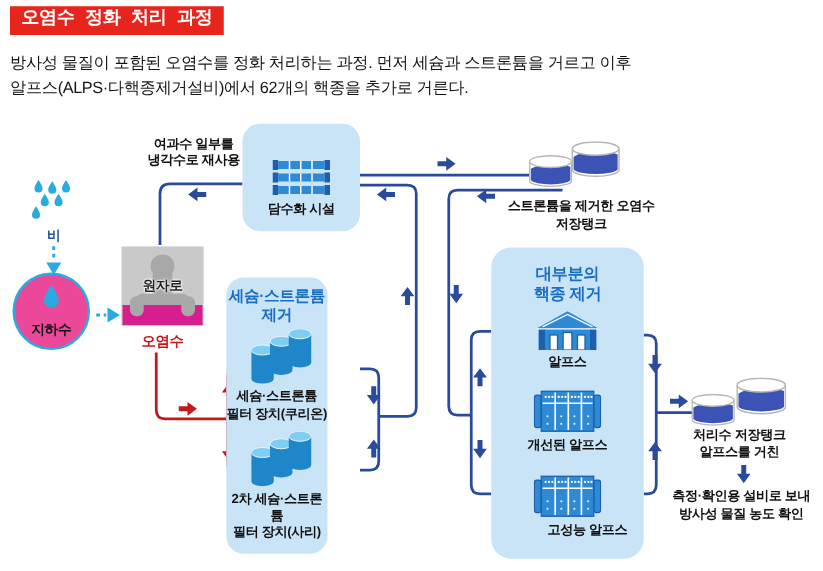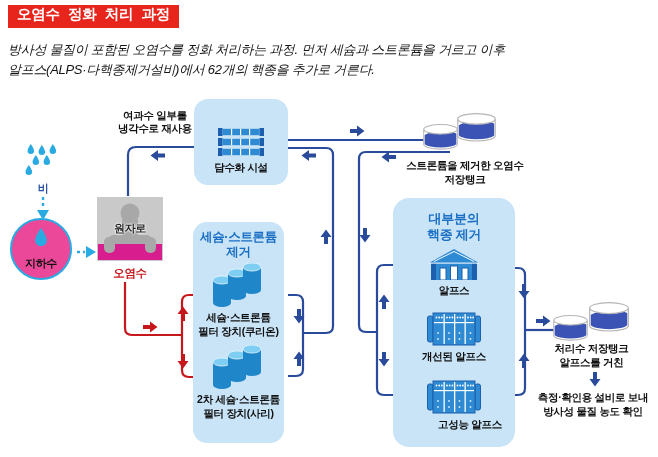--- a/index.html
+++ b/index.html
@@ -6,21 +6,21 @@
   #canvas{
     position:relative;width:658px;height:457px;background:#fff;overflow:hidden;
     font-family:"Liberation Sans","DejaVu Sans",sans-serif;color:#111;
     letter-spacing:-0.3px;
   }
   .abs{position:absolute;}
   #title-box{
     left:8px;top:5px;background:#e8251c;color:#fff;font-size:14.5px;font-weight:bold;
     padding:3px 9px 4px;line-height:1.1;font-family:Liberation Mono, monospace;
   }
-  .desc{left:8px;top:40px;font-size:13px;line-height:20px;color:#141414;font-style:italic;}
+  .desc{left:8px;top:40px;font-size:13px;line-height:20px;color:#141414;}
   .panel{background:#c9e4f7;border-radius:14px;}
   .panel-title{position:absolute;left:0;width:100%;text-align:center;
     color:#1a6fc4;font-weight:bold;font-size:12.5px;line-height:1.2;}
   .ico{position:absolute;}
   .lbl{position:absolute;text-align:center;font-weight:bold;font-size:10.5px;
     line-height:13.5px;color:#111;}
   .lbl-sub{font-weight:600;font-size:9px;line-height:12px;}
   .blue-note{color:#111;font-weight:600;font-size:10.5px;line-height:13px;text-align:center;}
   #rain-label{color:#2a52a0;font-weight:bold;font-size:11px;text-align:center;}
   #groundwater-circle{left:10px;top:218px;width:62px;height:62px;border:2.5px solid #29abe2;
@@ -219,21 +219,21 @@
     <div>냉각수로 재사용</div>
   </div>
 
   <div class="abs panel" style="left:194px;top:99px;width:94px;height:86px">
     <svg class="ico" style="left:24px;top:29px" width="46" height="28" viewBox="0 0 46 28">
       <use href="#g-desal"></use>
     </svg>
     <div class="lbl" style="left:0;top:62px;width:100%">담수화 시설</div>
   </div>
 
-  <div class="abs panel" style="left:193px;top:222px;width:91px;height:221px">
+  <div class="abs panel" style="left:181px;top:222px;width:81px;height:221px">
     <div class="panel-title" style="top:8px">
       <div>세슘·스트론튬</div>
       <div>제거</div>
     </div>
     <svg class="ico" style="left:20px;top:41px" width="50" height="44" viewBox="0 0 50 44">
       <use href="#g-cyl3"></use>
     </svg>
     <div class="lbl" style="left:0;top:89px;width:100%">
       <div>세슘·스트론튬</div>
       <div>필터 장치(쿠리온)</div>

